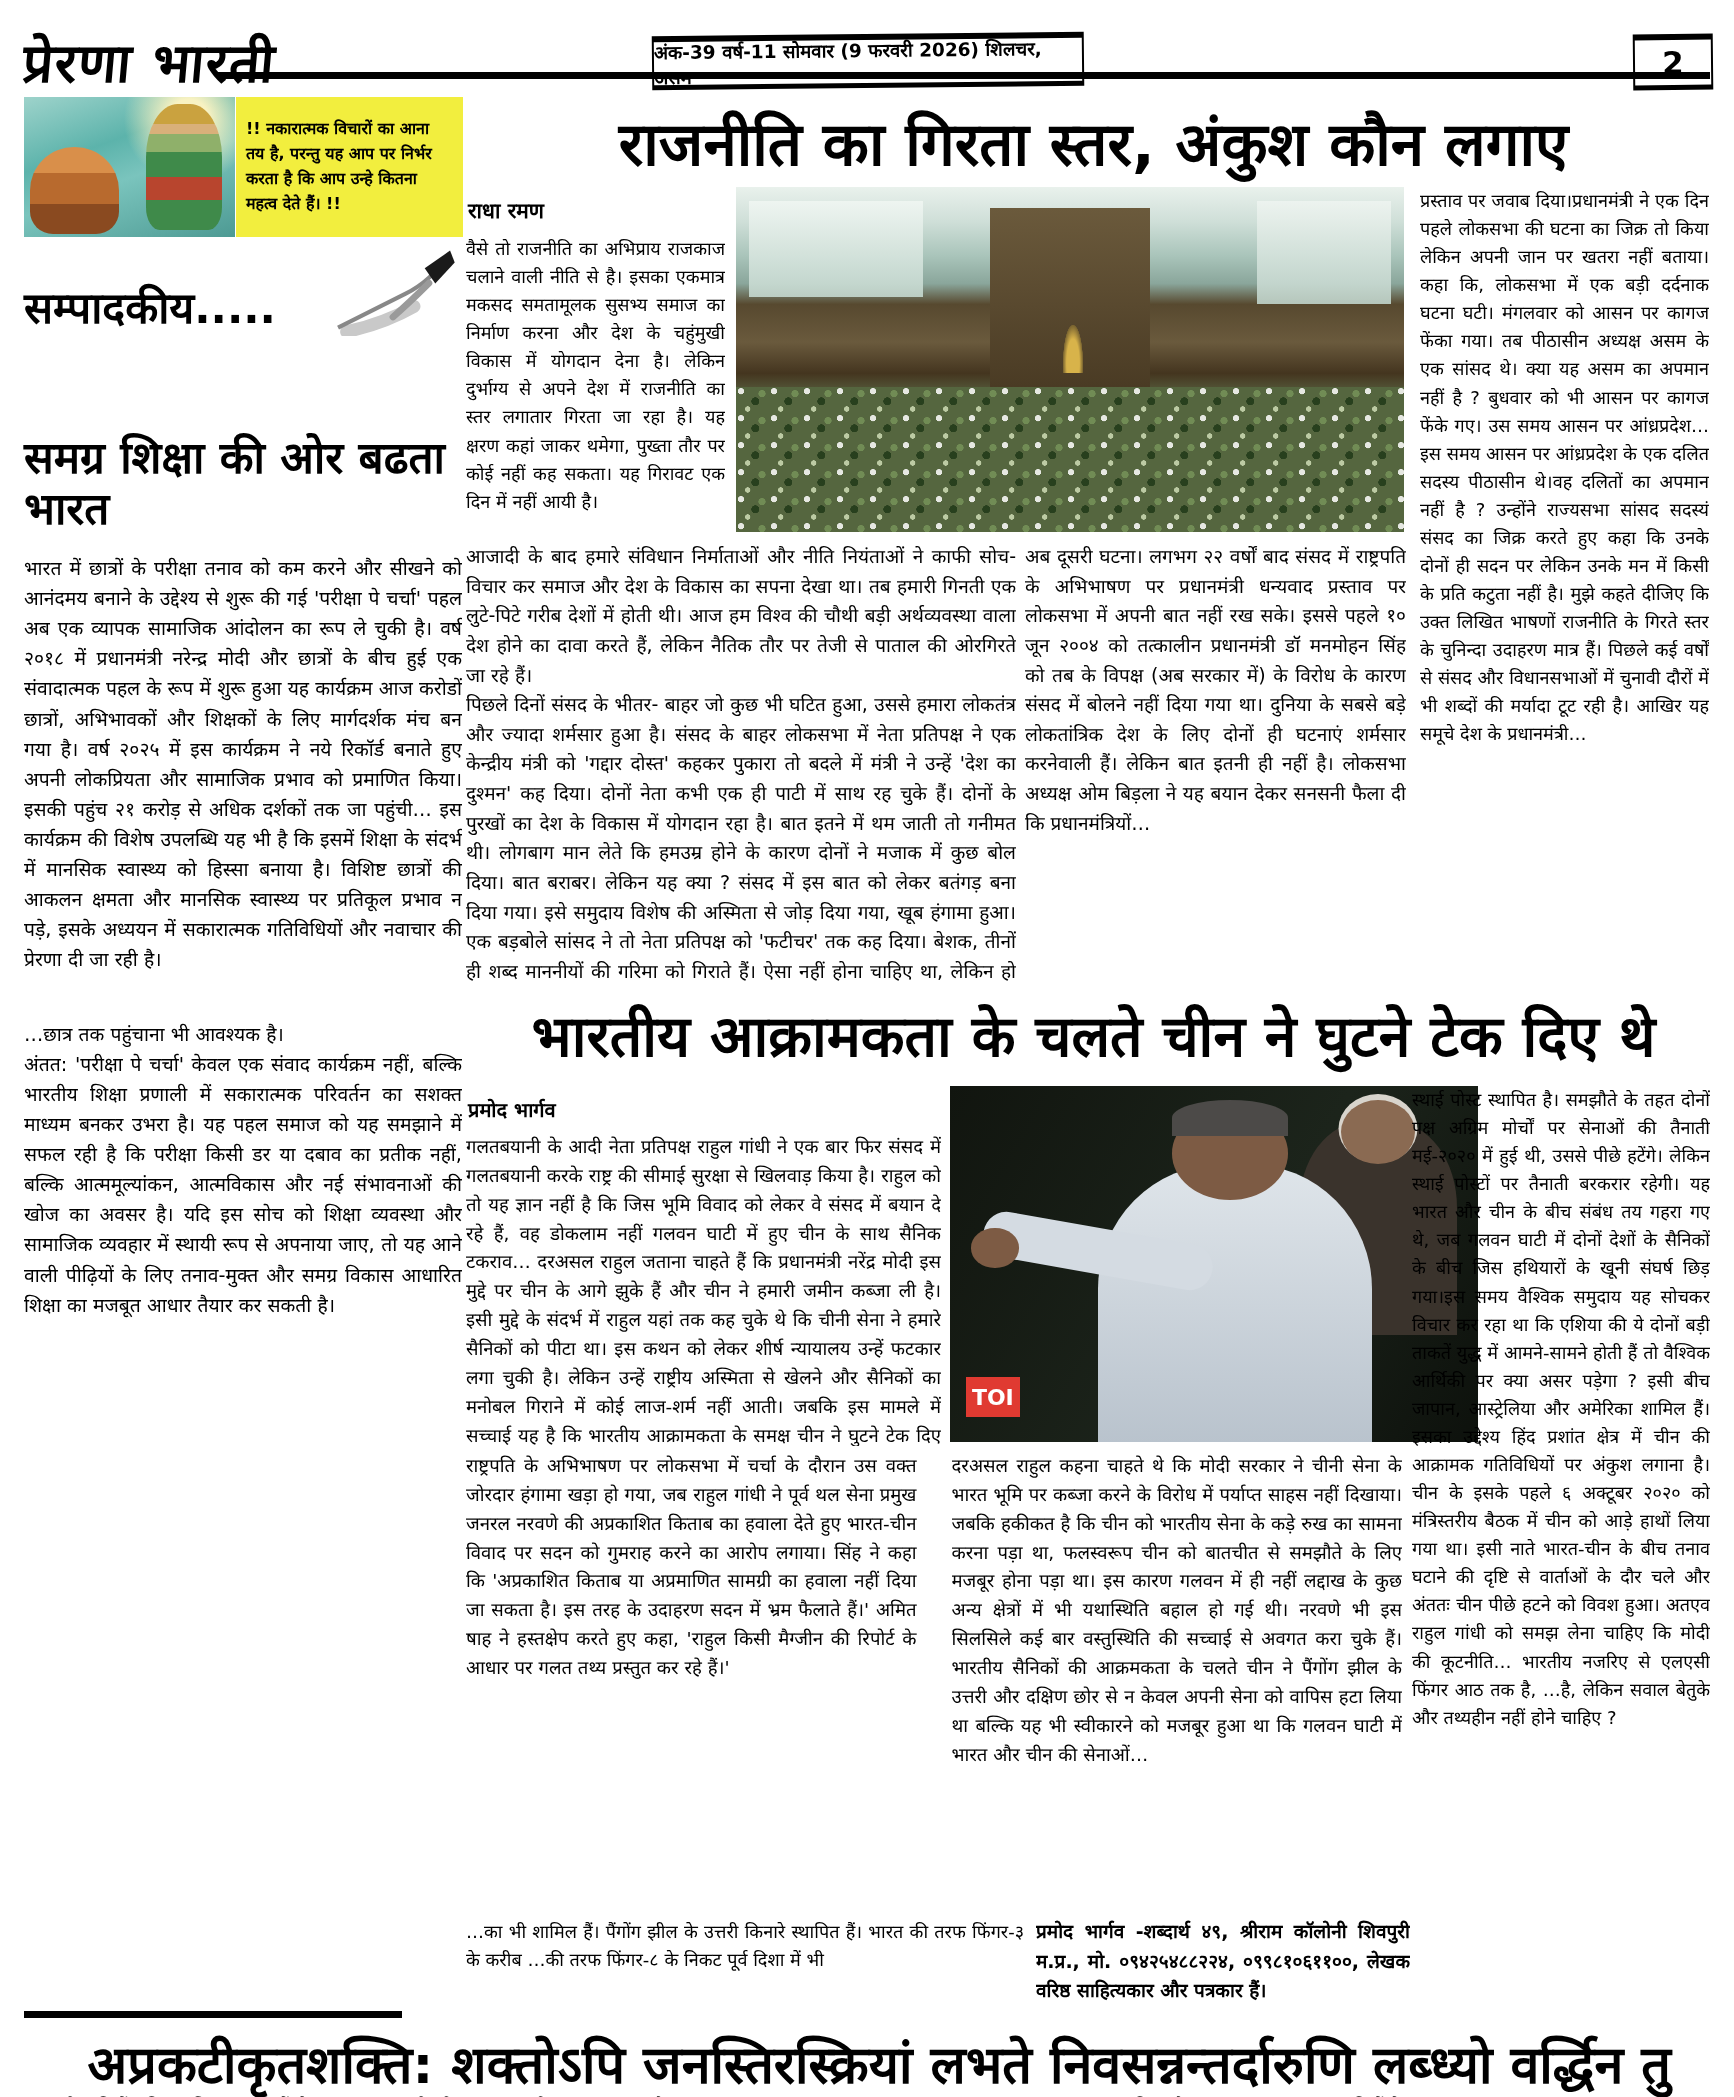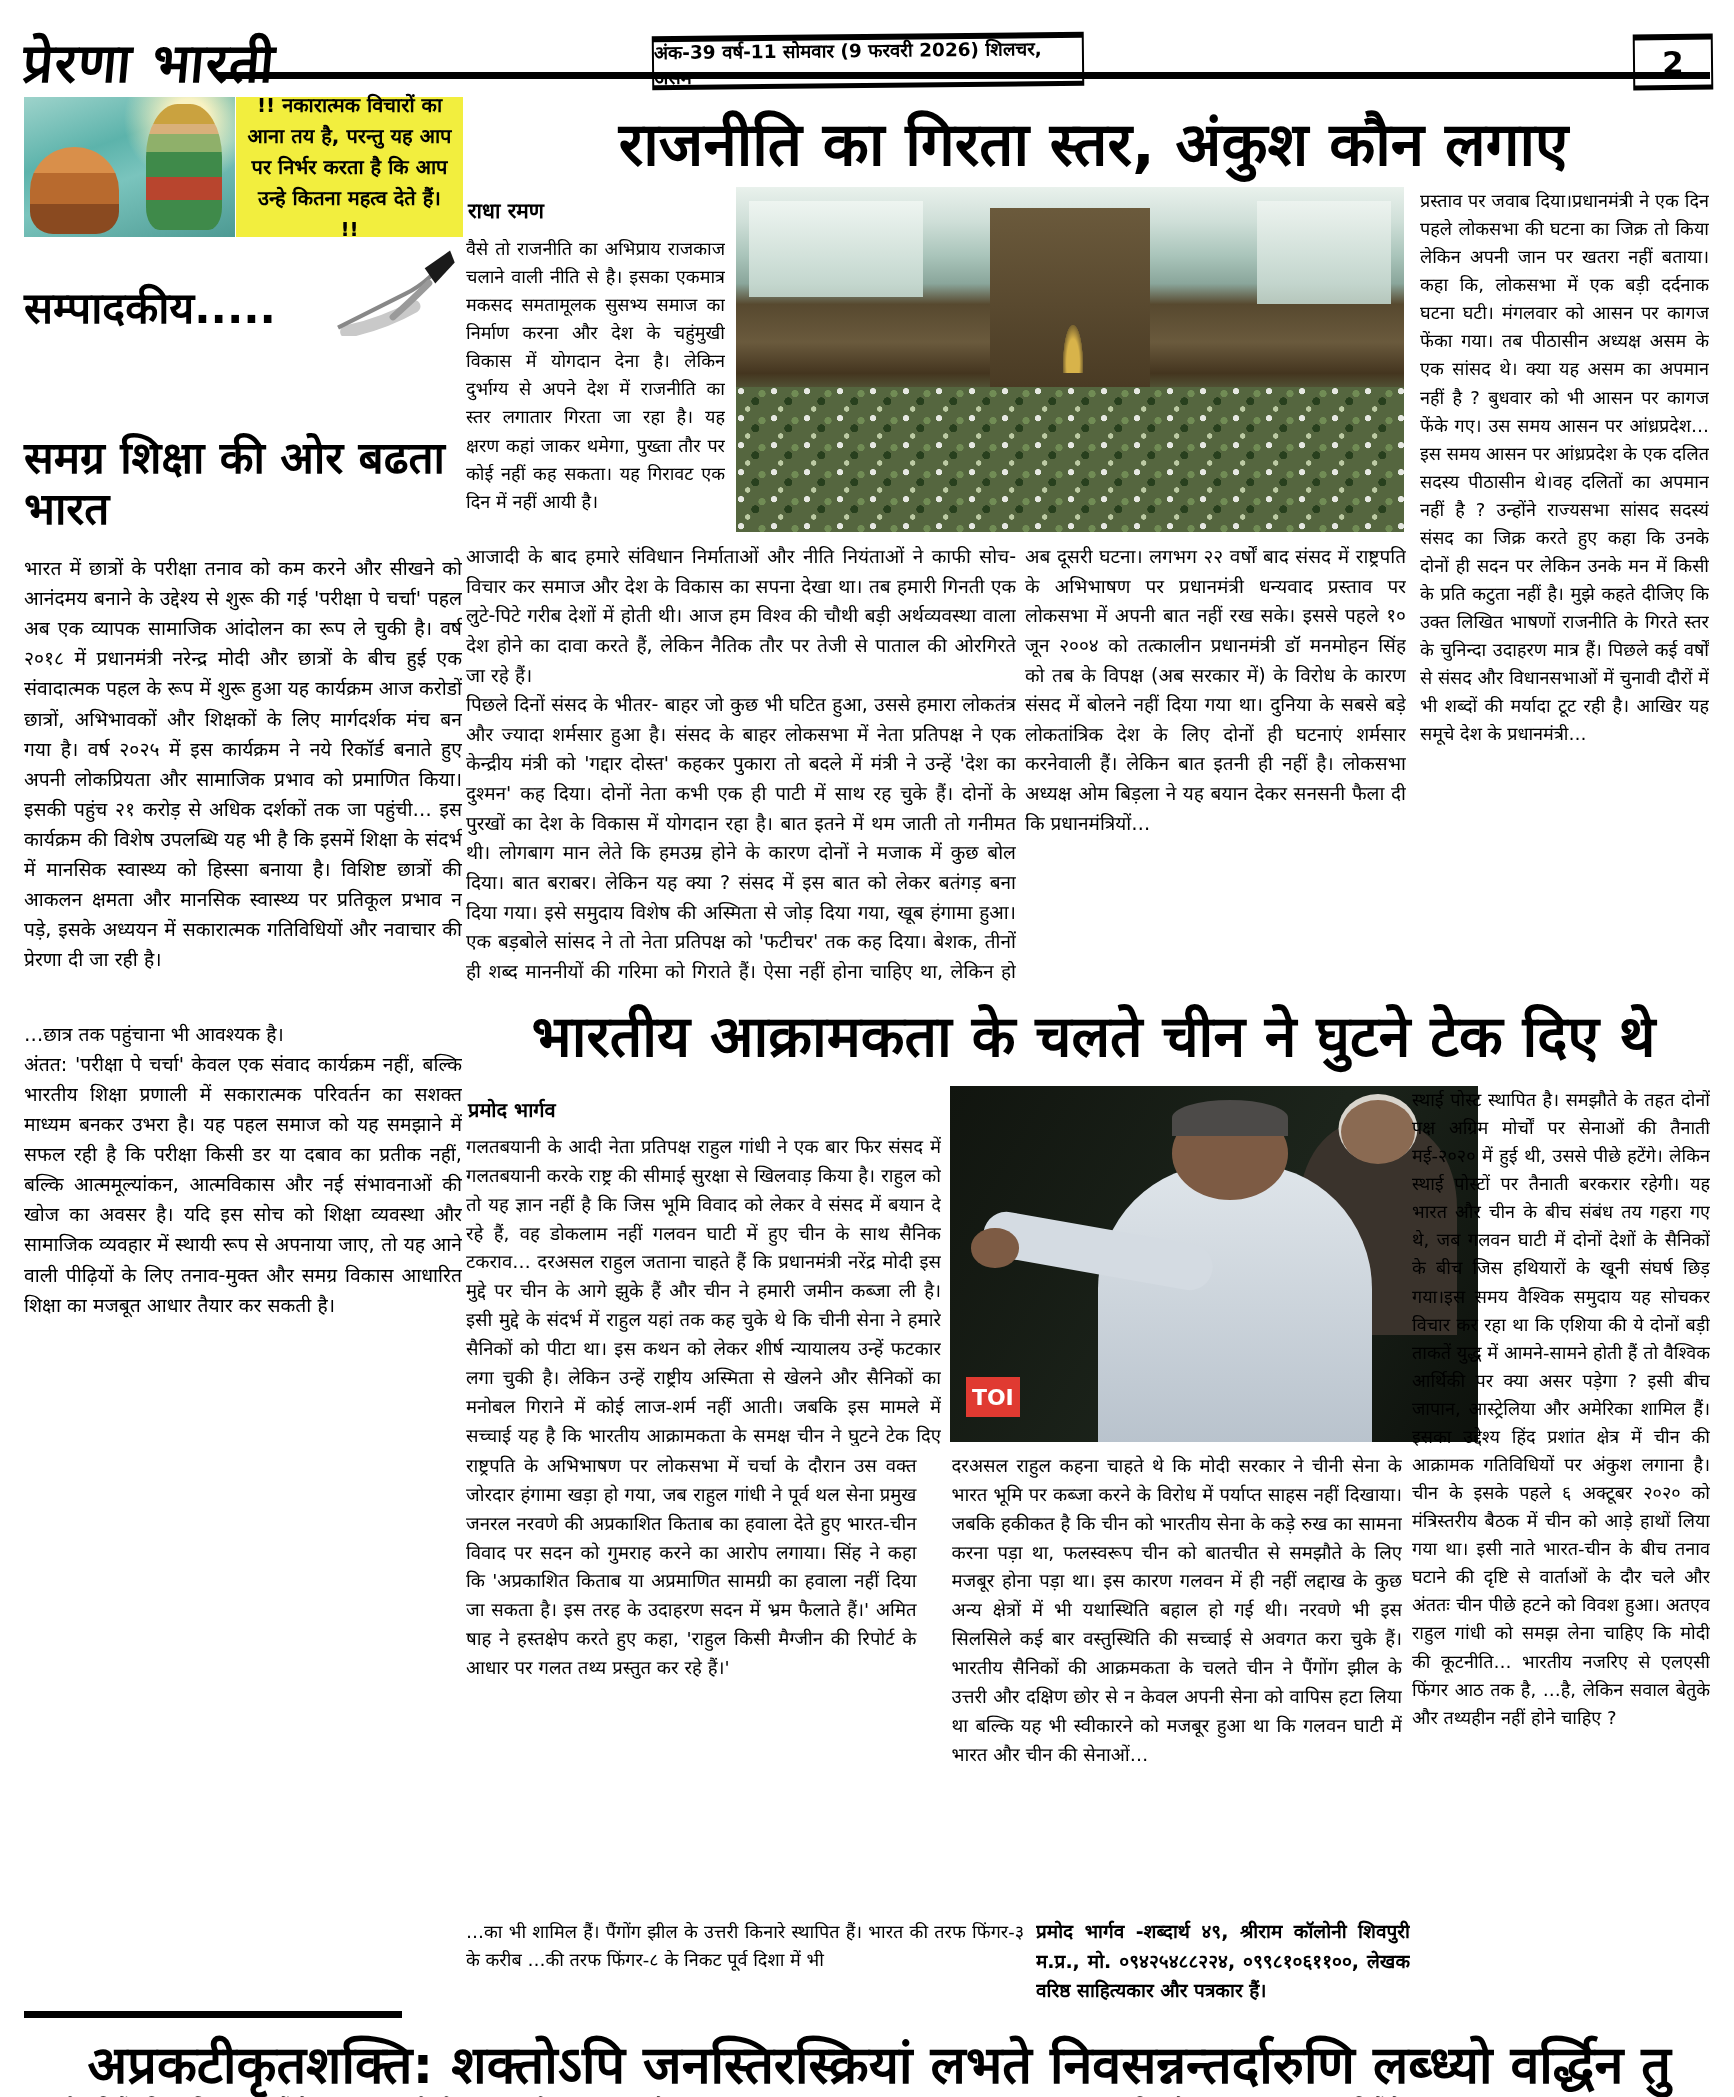--- a/index.html
+++ b/index.html
@@ -21,21 +21,21 @@
 
   
   .ed-img{left:24px;top:97px;width:211px;height:140px;overflow:hidden;
     background:
       radial-gradient(circle at 78% 16%, #f8f2c2 0 10%, rgba(248,242,194,0) 32%),
       linear-gradient(160deg,#9ed3cb 0%,#5cb3ab 35%,#7ac4bd 55%,#4d9a93 100%);}
   .k-right{position:absolute;right:6%;top:5%;width:36%;height:90%;border-radius:42% 42% 18% 18%;
     background:linear-gradient(180deg,#caa23f 0 16%,#d9b07a 16% 24%,#8fb06a 24% 38%,#3f8a4a 38% 58%,#b8452e 58% 76%,#3f8a4a 76%);}
   .k-left{position:absolute;left:3%;bottom:2%;width:42%;height:62%;border-radius:50% 50% 26% 26%;
     background:linear-gradient(180deg,#d98f4a 0 30%,#b86a2e 30% 65%,#8a4a20 65%);}
-  .ed-quote{left:236px;top:97px;width:227px;height:140px;background:#f2ee3e;display:flex;align-items:center;justify-content:center;padding:9px 10px;box-sizing:border-box;font-size:20px;font-weight:700;text-align:center;line-height:1.55;}
+  .ed-quote{left:236px;top:97px;width:227px;height:140px;background:#f2ee3e;display:flex;align-items:center;justify-content:center;padding:9px 10px;box-sizing:border-box;font-size:16px;font-weight:700;text-align:left;line-height:1.55;}
   .ed-secrow{left:24px;top:247px;width:438px;height:89px;}
   .ed-label{position:absolute;left:0;bottom:0;font-size:43px;font-weight:800;}
   .pen{position:absolute;right:0;top:-4.2px;width:138px;height:93px;}
   .ed-h1{left:24px;top:345px;width:438px;font-size:44px;font-weight:800;line-height:1.15;}
   .ed-h2{left:24px;top:433px;width:438px;font-size:44px;font-weight:800;line-height:1.15;}
   .ed-body{left:24px;top:524px;width:438px;height:1477px;font-size:19.3px;}
   .ed-body .para{margin:0 0 14.3px 0;}
 
   
   .a1-headline{left:478px;top:101px;width:1231px;text-align:center;font-size:60px;font-weight:800;}

